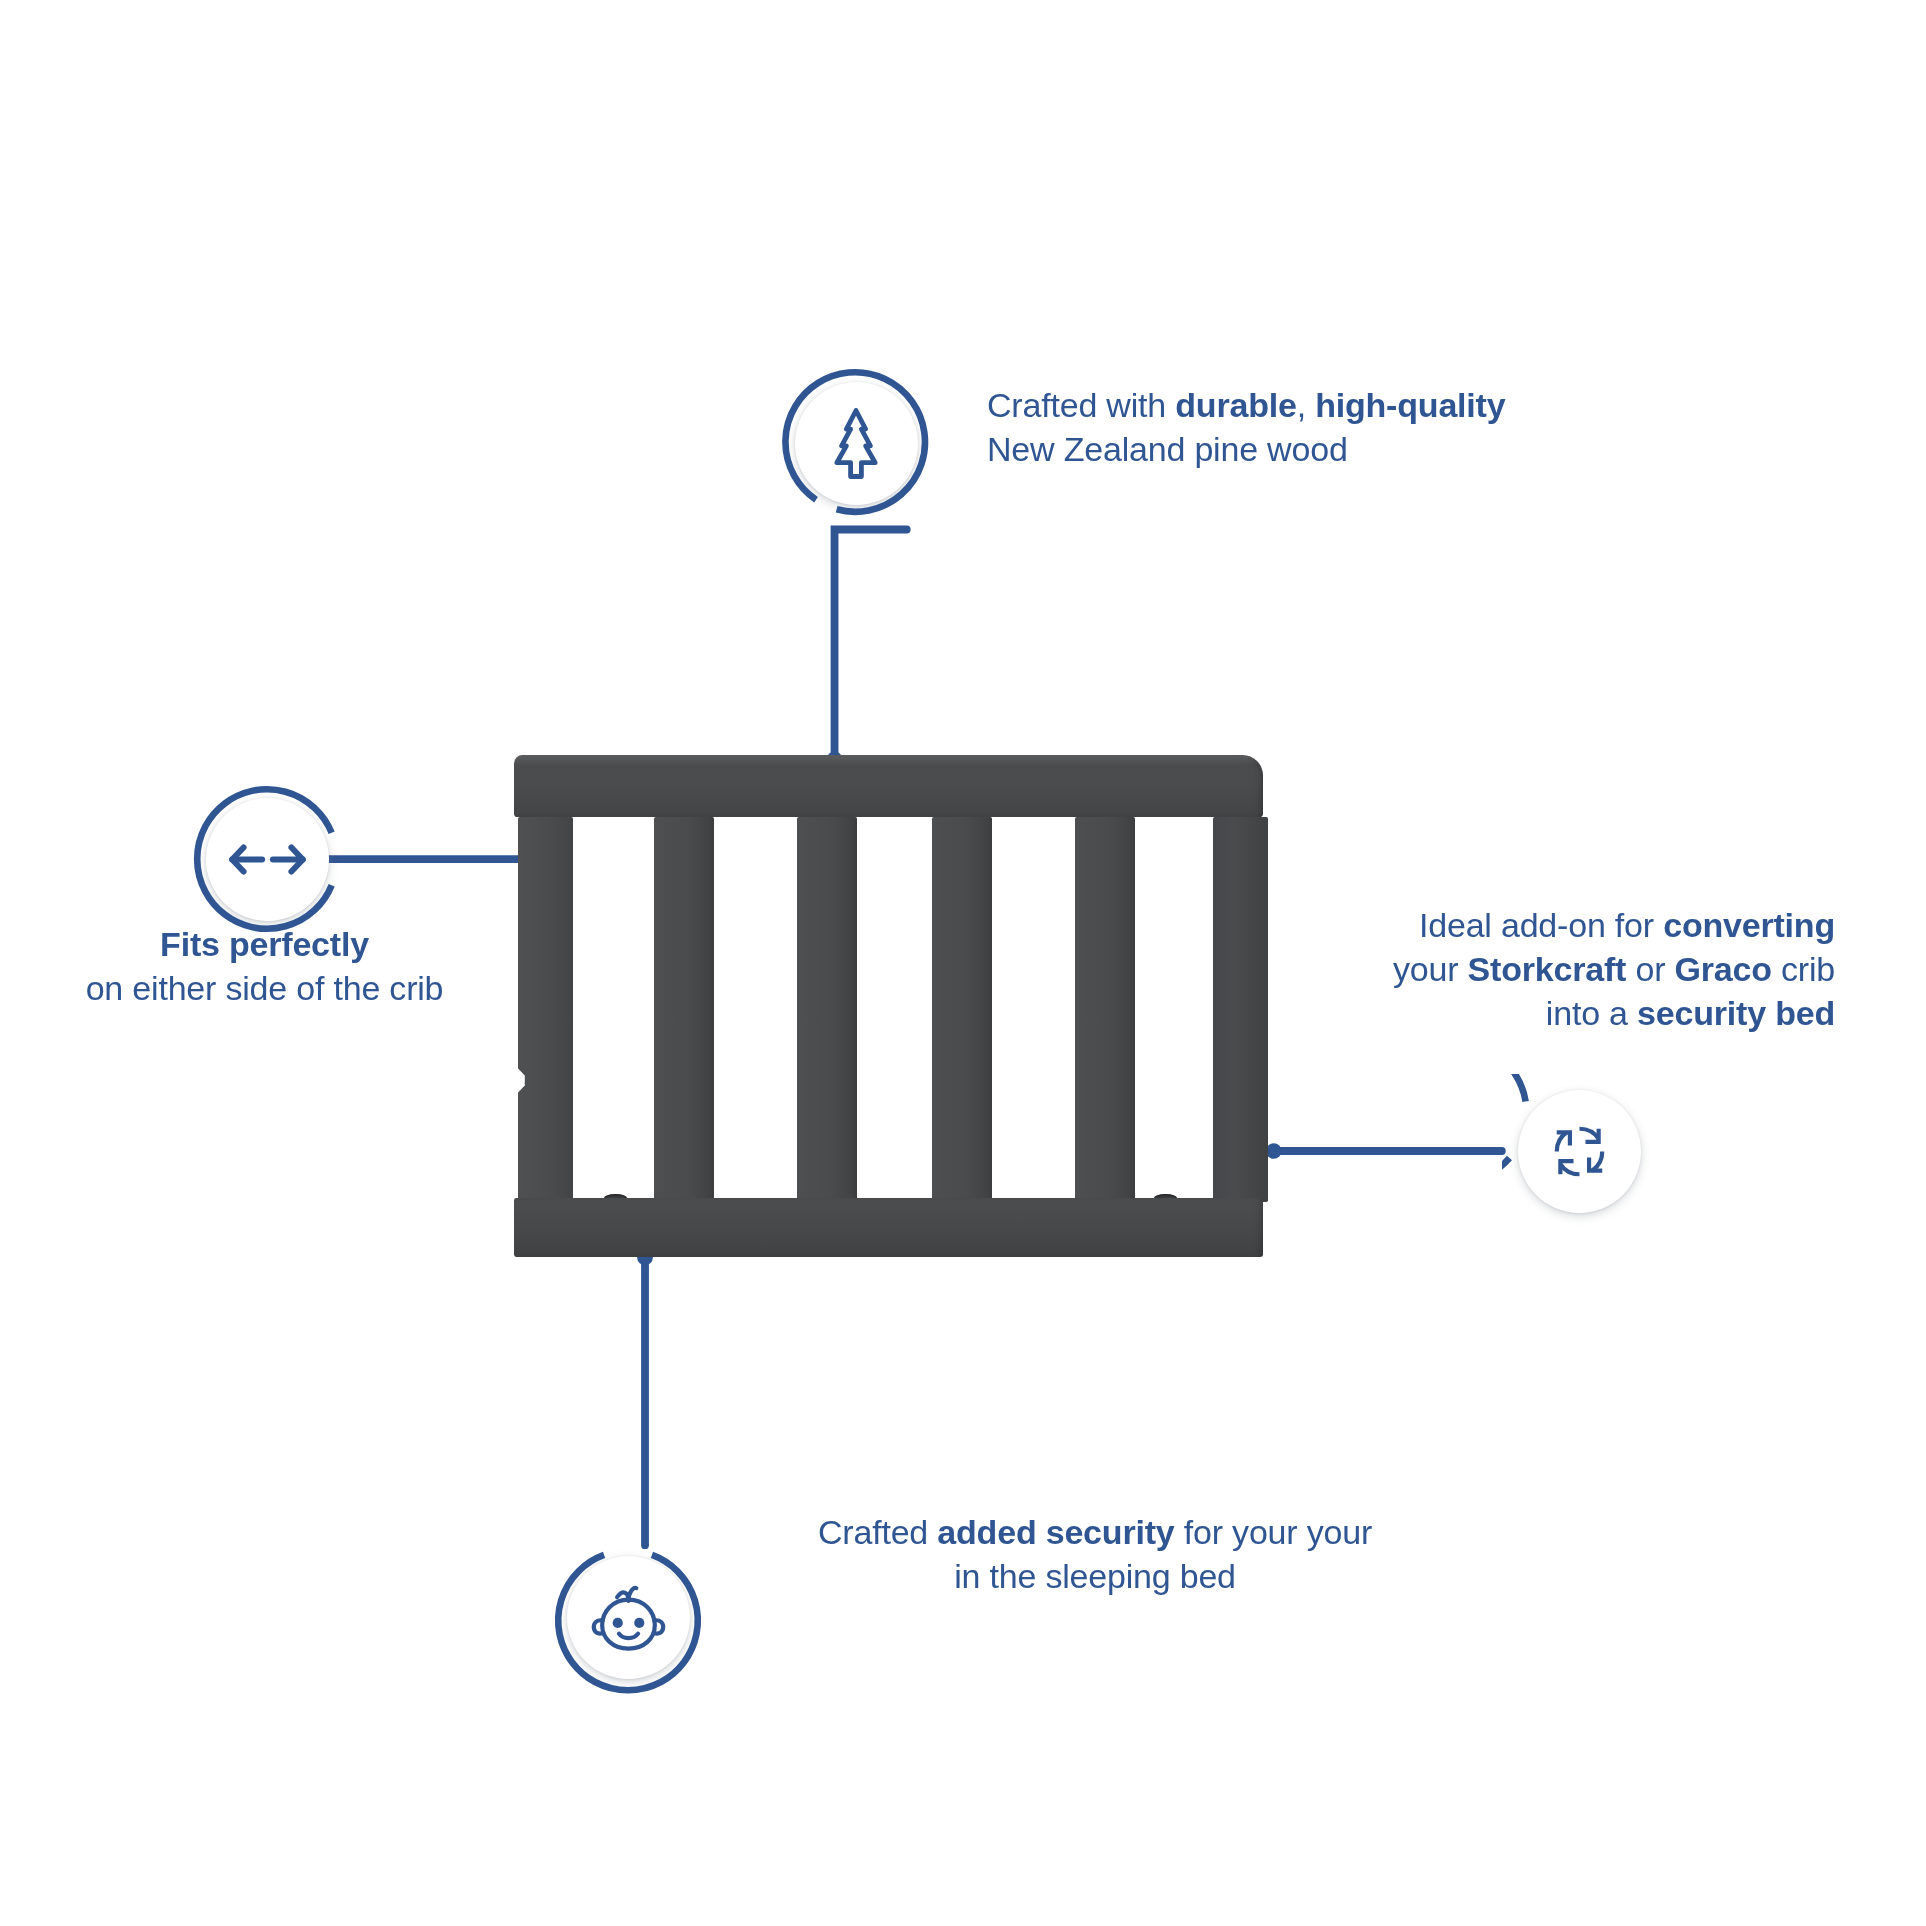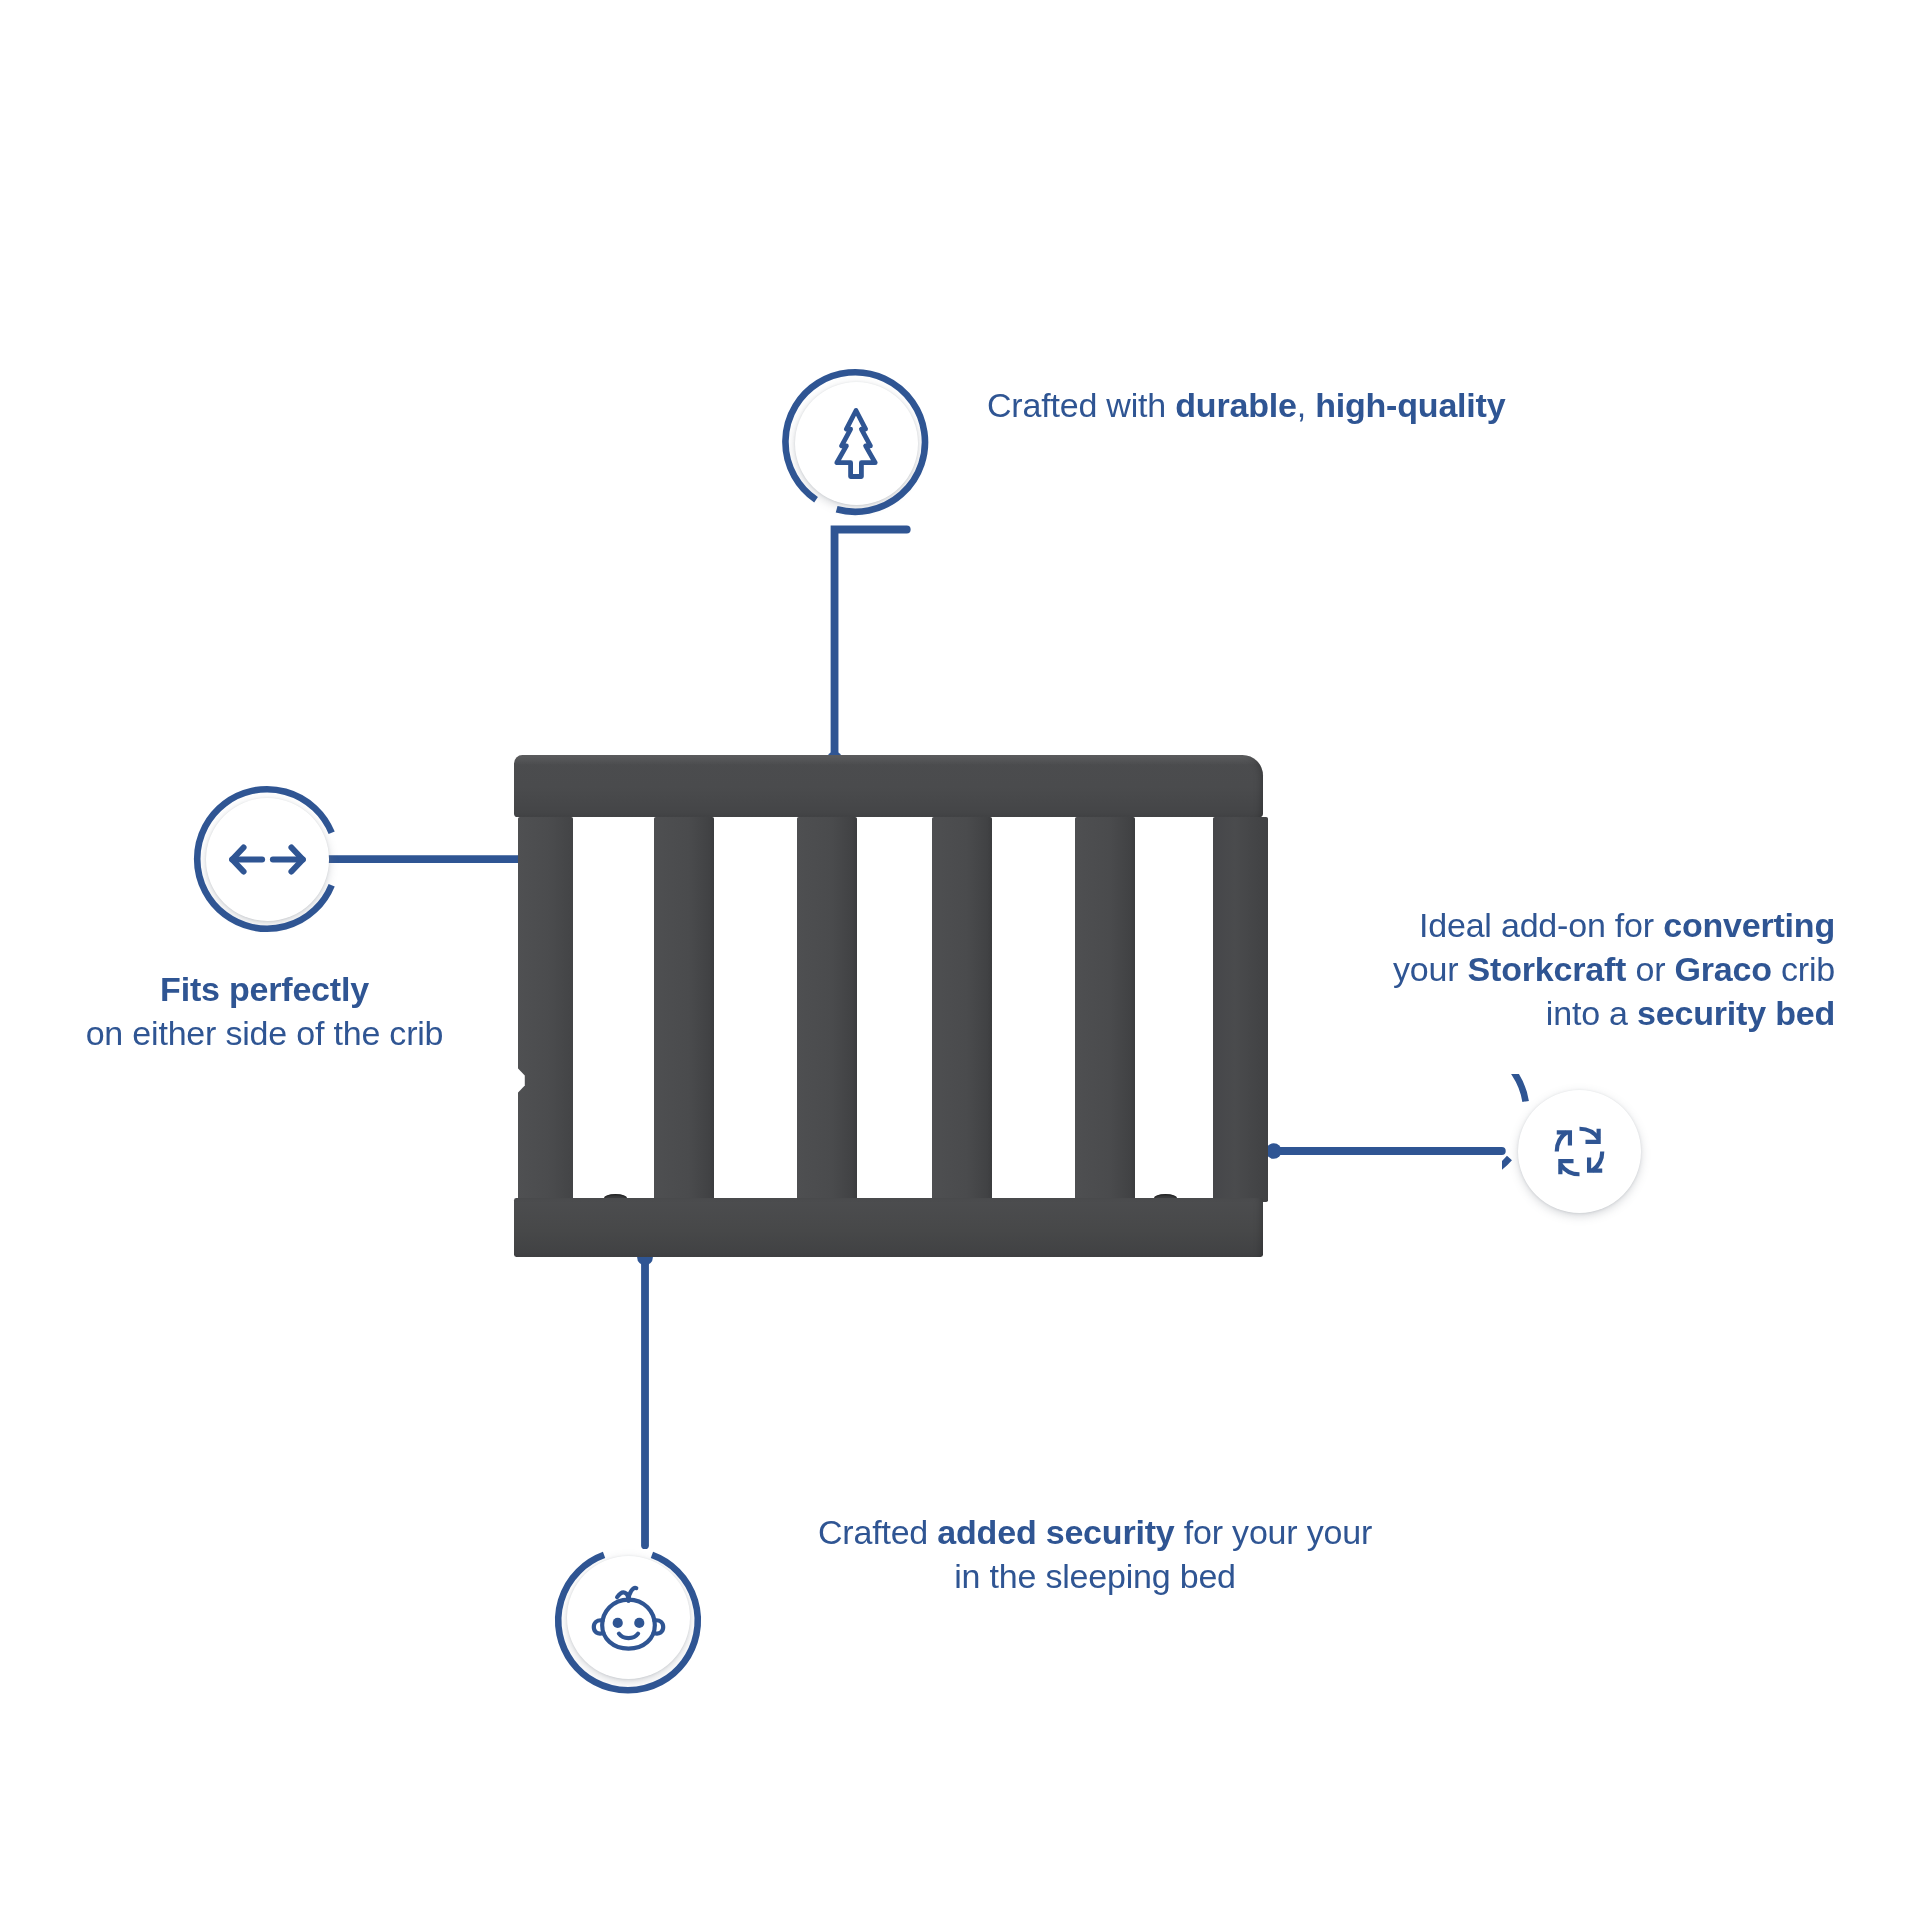--- a/index.html
+++ b/index.html
@@ -263,23 +263,24 @@
         <path d="M50 88 C57 98 75 98 82 88"></path>
 
         <circle cx="48" cy="70" r="8.5" fill="#2f5593" stroke="none"></circle>
         <circle cx="84" cy="70" r="8.5" fill="#2f5593" stroke="none"></circle>
       </svg>
     </div>
   </div>
 
   <div class="callout ta-left" style="left:987px; top:383px; width:662px;">
       <div><span>Crafted with </span><b>durable</b><span>, </span><b>high-quality</b></div>
-    </div>
-
-  <div class="callout ta-center" style="left:24px; top:967px; width:481px;">
+      <div><span>New Zealand pine wood</span></div>
+    </div>
+
+  <div class="callout ta-center" style="left:24px; top:922px; width:481px;">
       <div><b>Fits perfectly</b></div>
       <div><span>on either side of the crib</span></div>
     </div>
 
   <div class="callout ta-right" style="left:1191px; top:903px; width:644px;text-align:right;">
       <div><span>Ideal add-on for </span><b>converting</b></div>
       <div><span>your </span><b>Storkcraft</b><span> or </span><b>Graco</b><span> crib</span></div>
       <div><span>into a </span><b>security bed</b></div>
     </div>
 

